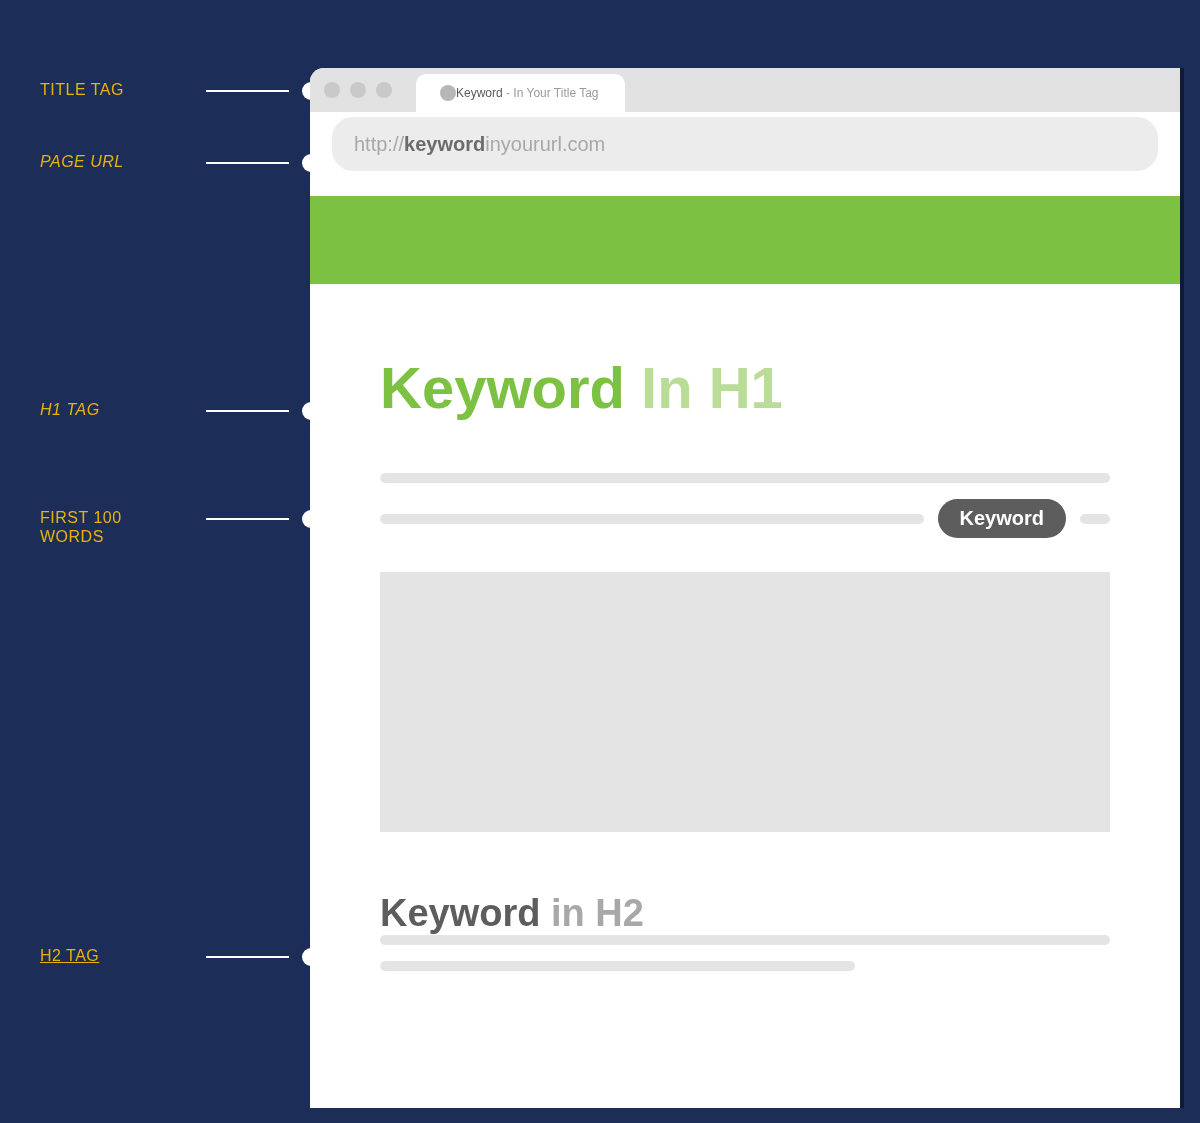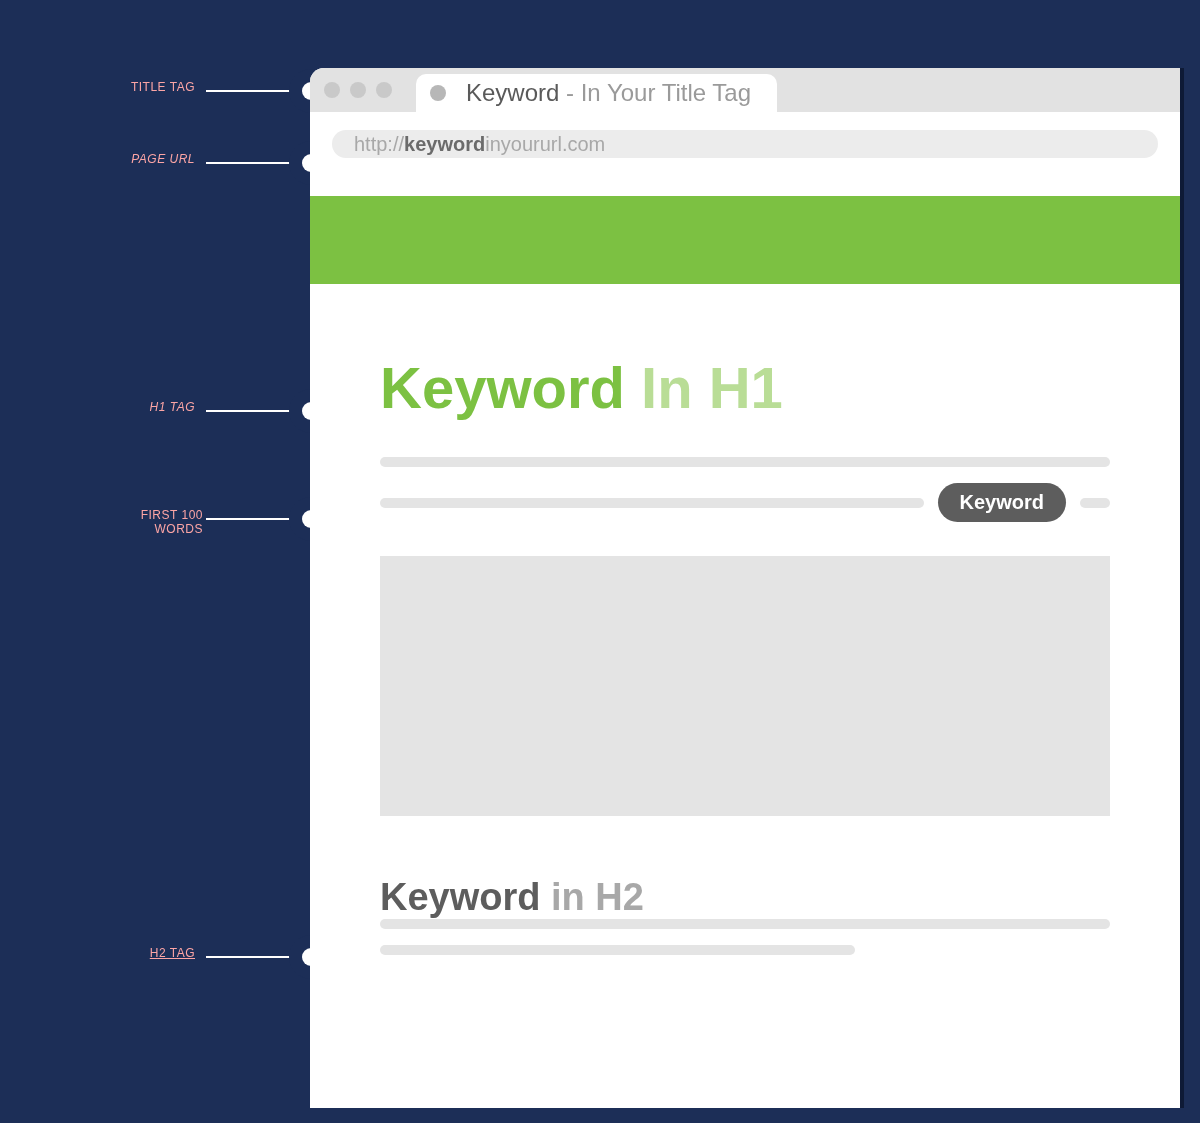--- a/index.html
+++ b/index.html
@@ -8,24 +8,24 @@
     font-family: -apple-system, BlinkMacSystemFont, "Segoe UI", Arial, sans-serif;
     width: 1200px;
     height: 1123px;
     position: relative;
     overflow: hidden;
   }
 
   
   .label {
     position: absolute;
-    color: #fca5a5;
-    font-size: 12px;
+    color: #eab308;
+    font-size: 16px;
     letter-spacing: 0.5px;
-    text-align: right;
+    text-align: left;
     line-height: 1.2;
   }
   .label-line {
     position: absolute;
     height: 2px;
     background: #fff;
   }
   .label-dot {
     position: absolute;
     width: 18px;
@@ -65,42 +65,42 @@
     background: #c9c9c9;
     margin-right: 10px;
     margin-bottom: 14px;
   }
   .tab {
     height: 38px;
     background: #fff;
     border-top-left-radius: 10px;
     border-top-right-radius: 10px;
     margin-left: 14px;
-    padding: 0 26px 0 14px;
-    display: flex;
-    align-items: center;
-    gap: 20px;
-    font-size: 24px;
+    padding: 0 26px 0 24px;
+    display: flex;
+    align-items: center;
+    gap: 0;
+    font-size: 12px;
     color: #9a9a9a;
   }
   .tab .favicon {
     width: 16px; height: 16px; border-radius: 50%; background: #b7b7b7;
   }
   .tab .strong { color: #5a5a5a; font-weight: 500; }
 
   .url-row {
     height: 64px;
     background: #fff;
     display: flex;
     align-items: center;
     padding: 0 22px;
   }
   .url-bar {
     flex: 1;
-    height: 28px;
+    height: 54px;
     background: #ececec;
     border-radius: 21px;
     display: flex;
     align-items: center;
     padding: 0 22px;
     font-size: 20px;
     color: #a8a8a8;
   }
   .url-bar .strong { color: #6b6b6b; font-weight: 600; }
 
@@ -111,21 +111,21 @@
   }
 
   .content {
     padding: 70px 70px 0 70px;
   }
 
   .h1 {
     font-size: 58px;
     font-weight: 800;
     color: #b9dd96;
-    margin-bottom: 36px;
+    margin-bottom: 52px;
   }
   .h1 .strong { color: #7cc142; }
 
   .para-line {
     height: 10px;
     background: #e4e4e4;
     border-radius: 5px;
     margin-bottom: 16px;
   }
   .para-row {
@@ -174,21 +174,21 @@
 <div class="label" style="left:40px; top:152px; width:155px;font-style:italic;">PAGE URL</div>
 <div class="label-line" style="left:206px; top:162px; width:90px;"></div>
 <div class="label-socket" style="left:289px; top:141px;"></div>
 <div class="label-dot" style="left:302px; top:154px;"></div>
 
 <div class="label" style="left:40px; top:400px; width:155px;font-style:italic;">H1 TAG</div>
 <div class="label-line" style="left:206px; top:410px; width:90px;"></div>
 <div class="label-socket" style="left:289px; top:389px;"></div>
 <div class="label-dot" style="left:302px; top:402px;"></div>
 
-<div class="label" style="left:48px; top:508px; width:155px;">
+<div class="label" style="left:40px; top:508px; width:155px;">
   <span>FIRST 100</span><br>
   <span>WORDS</span>
 </div>
 <div class="label-line" style="left:206px; top:518px; width:90px;"></div>
 <div class="label-socket" style="left:289px; top:497px;"></div>
 <div class="label-dot" style="left:302px; top:510px;"></div>
 
 <div class="label" style="left:40px; top:946px; width:155px;text-decoration:underline;">H2 TAG</div>
 <div class="label-line" style="left:206px; top:956px; width:90px;"></div>
 <div class="label-socket" style="left:289px; top:935px;"></div>

